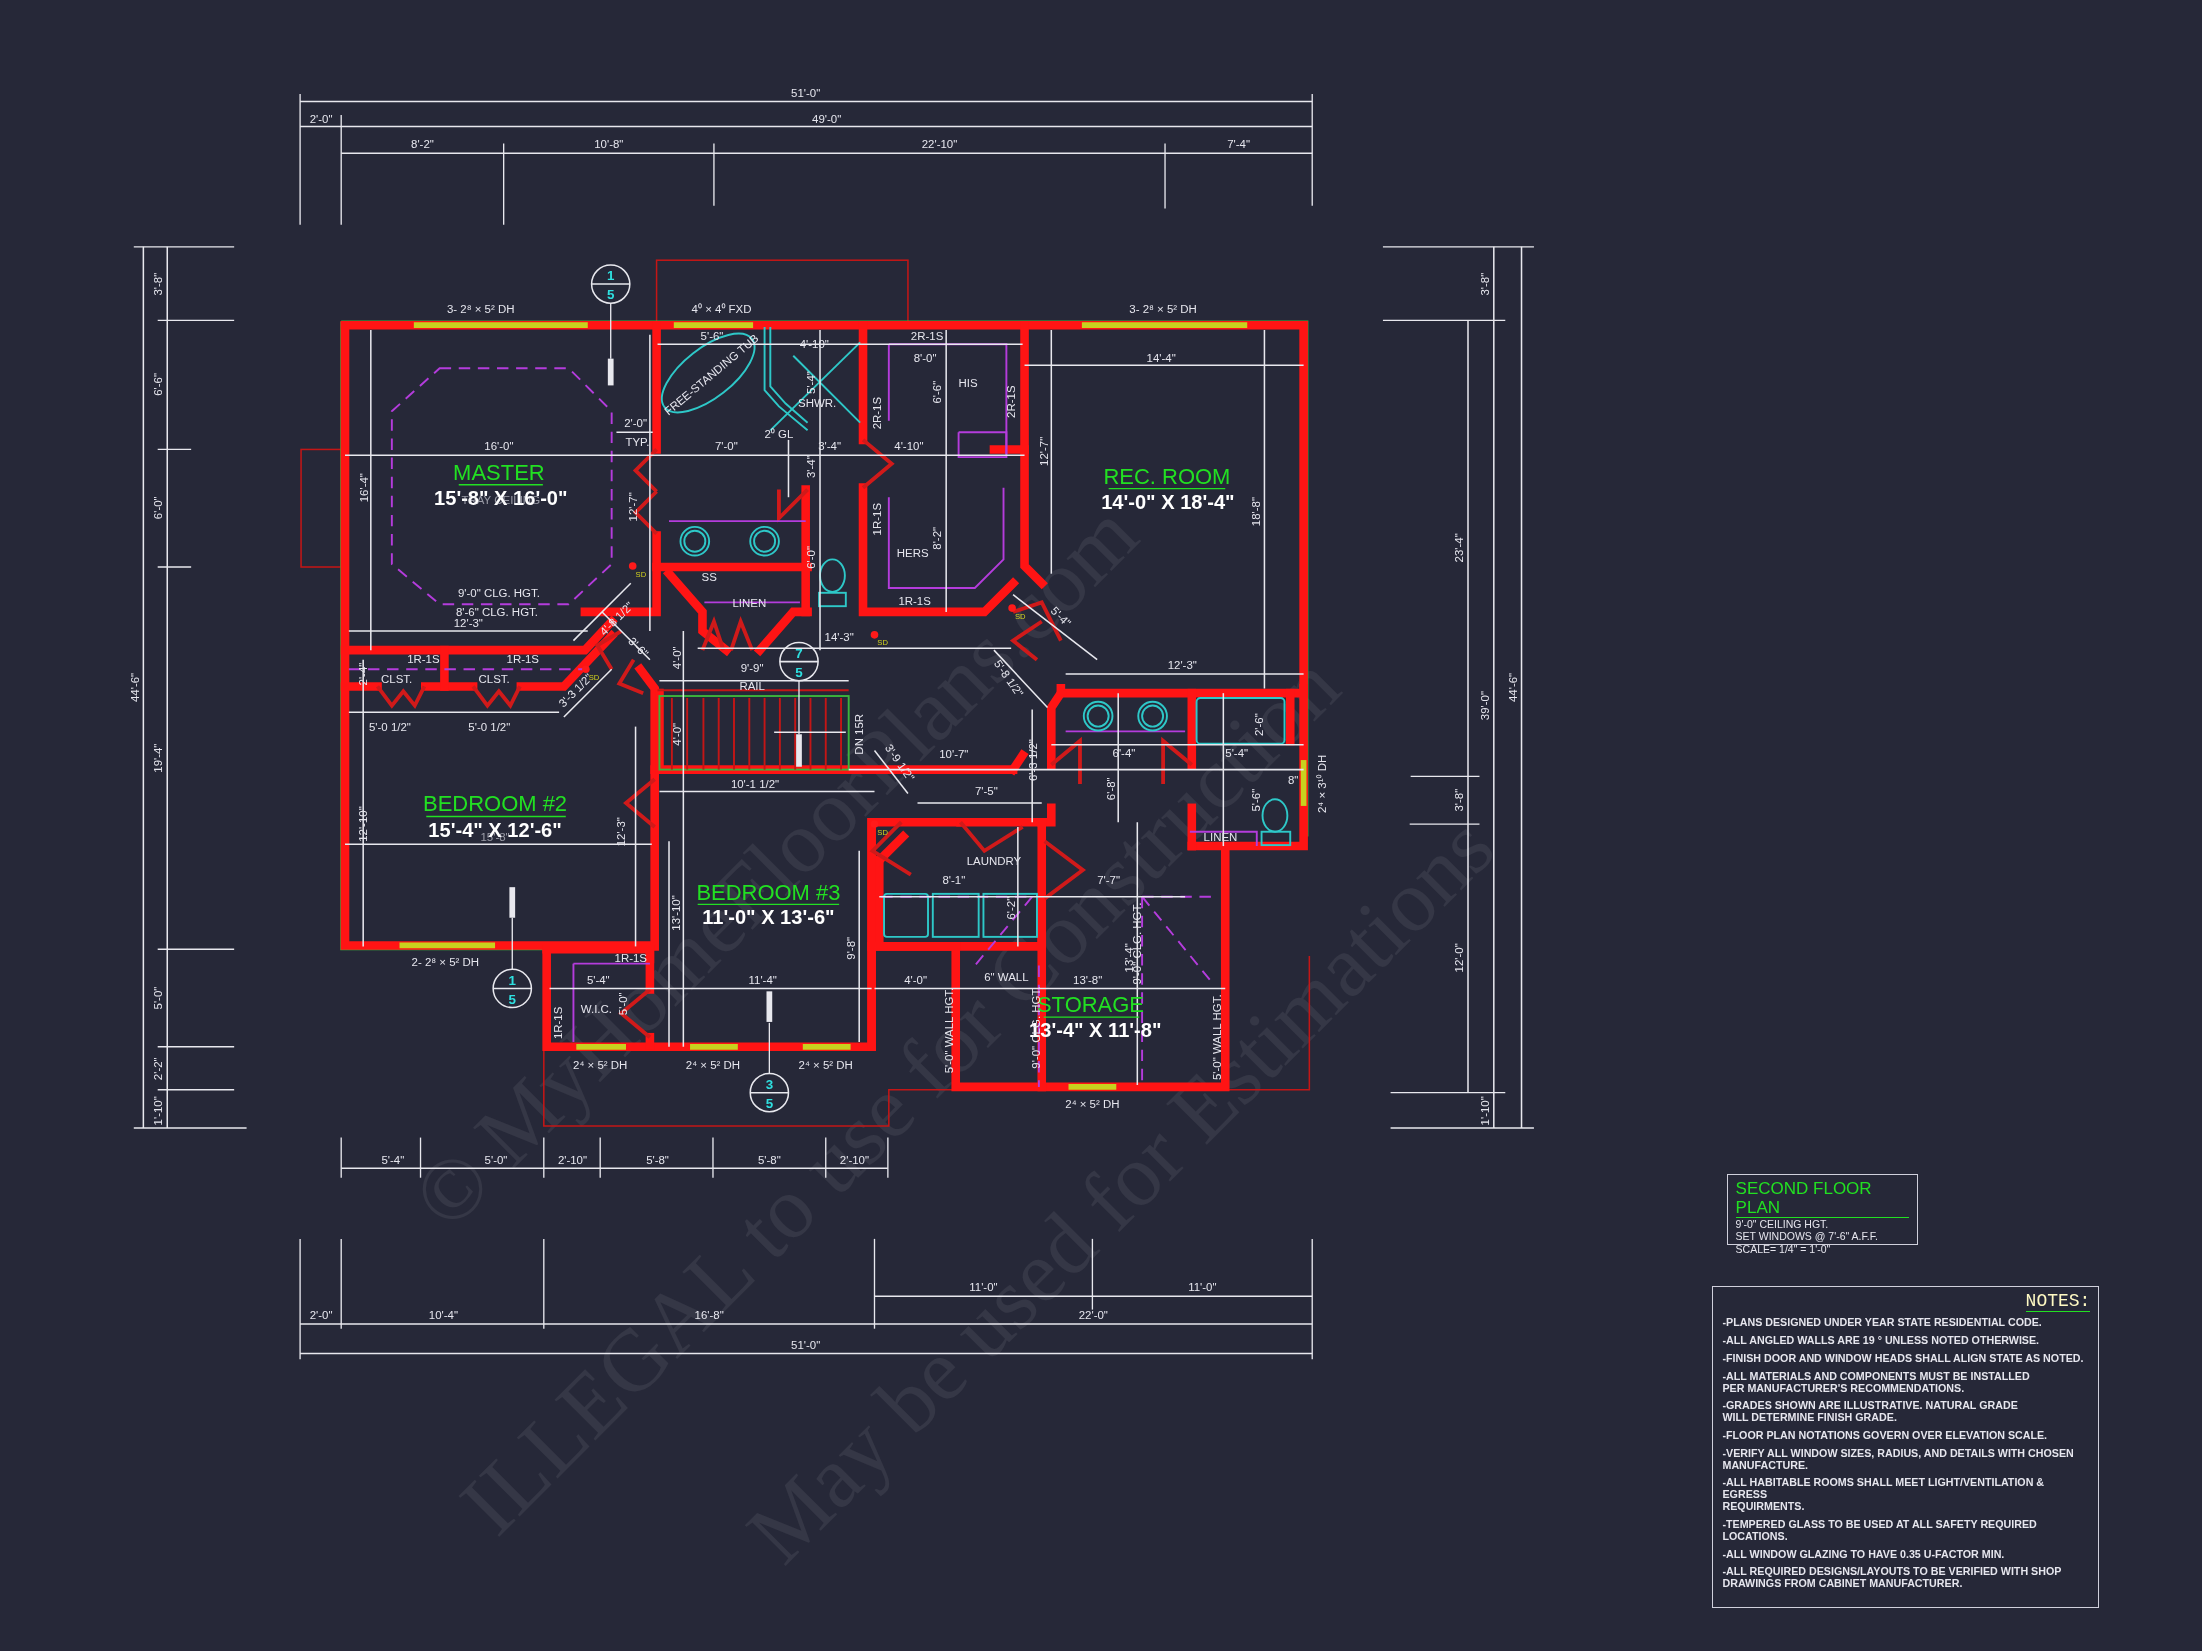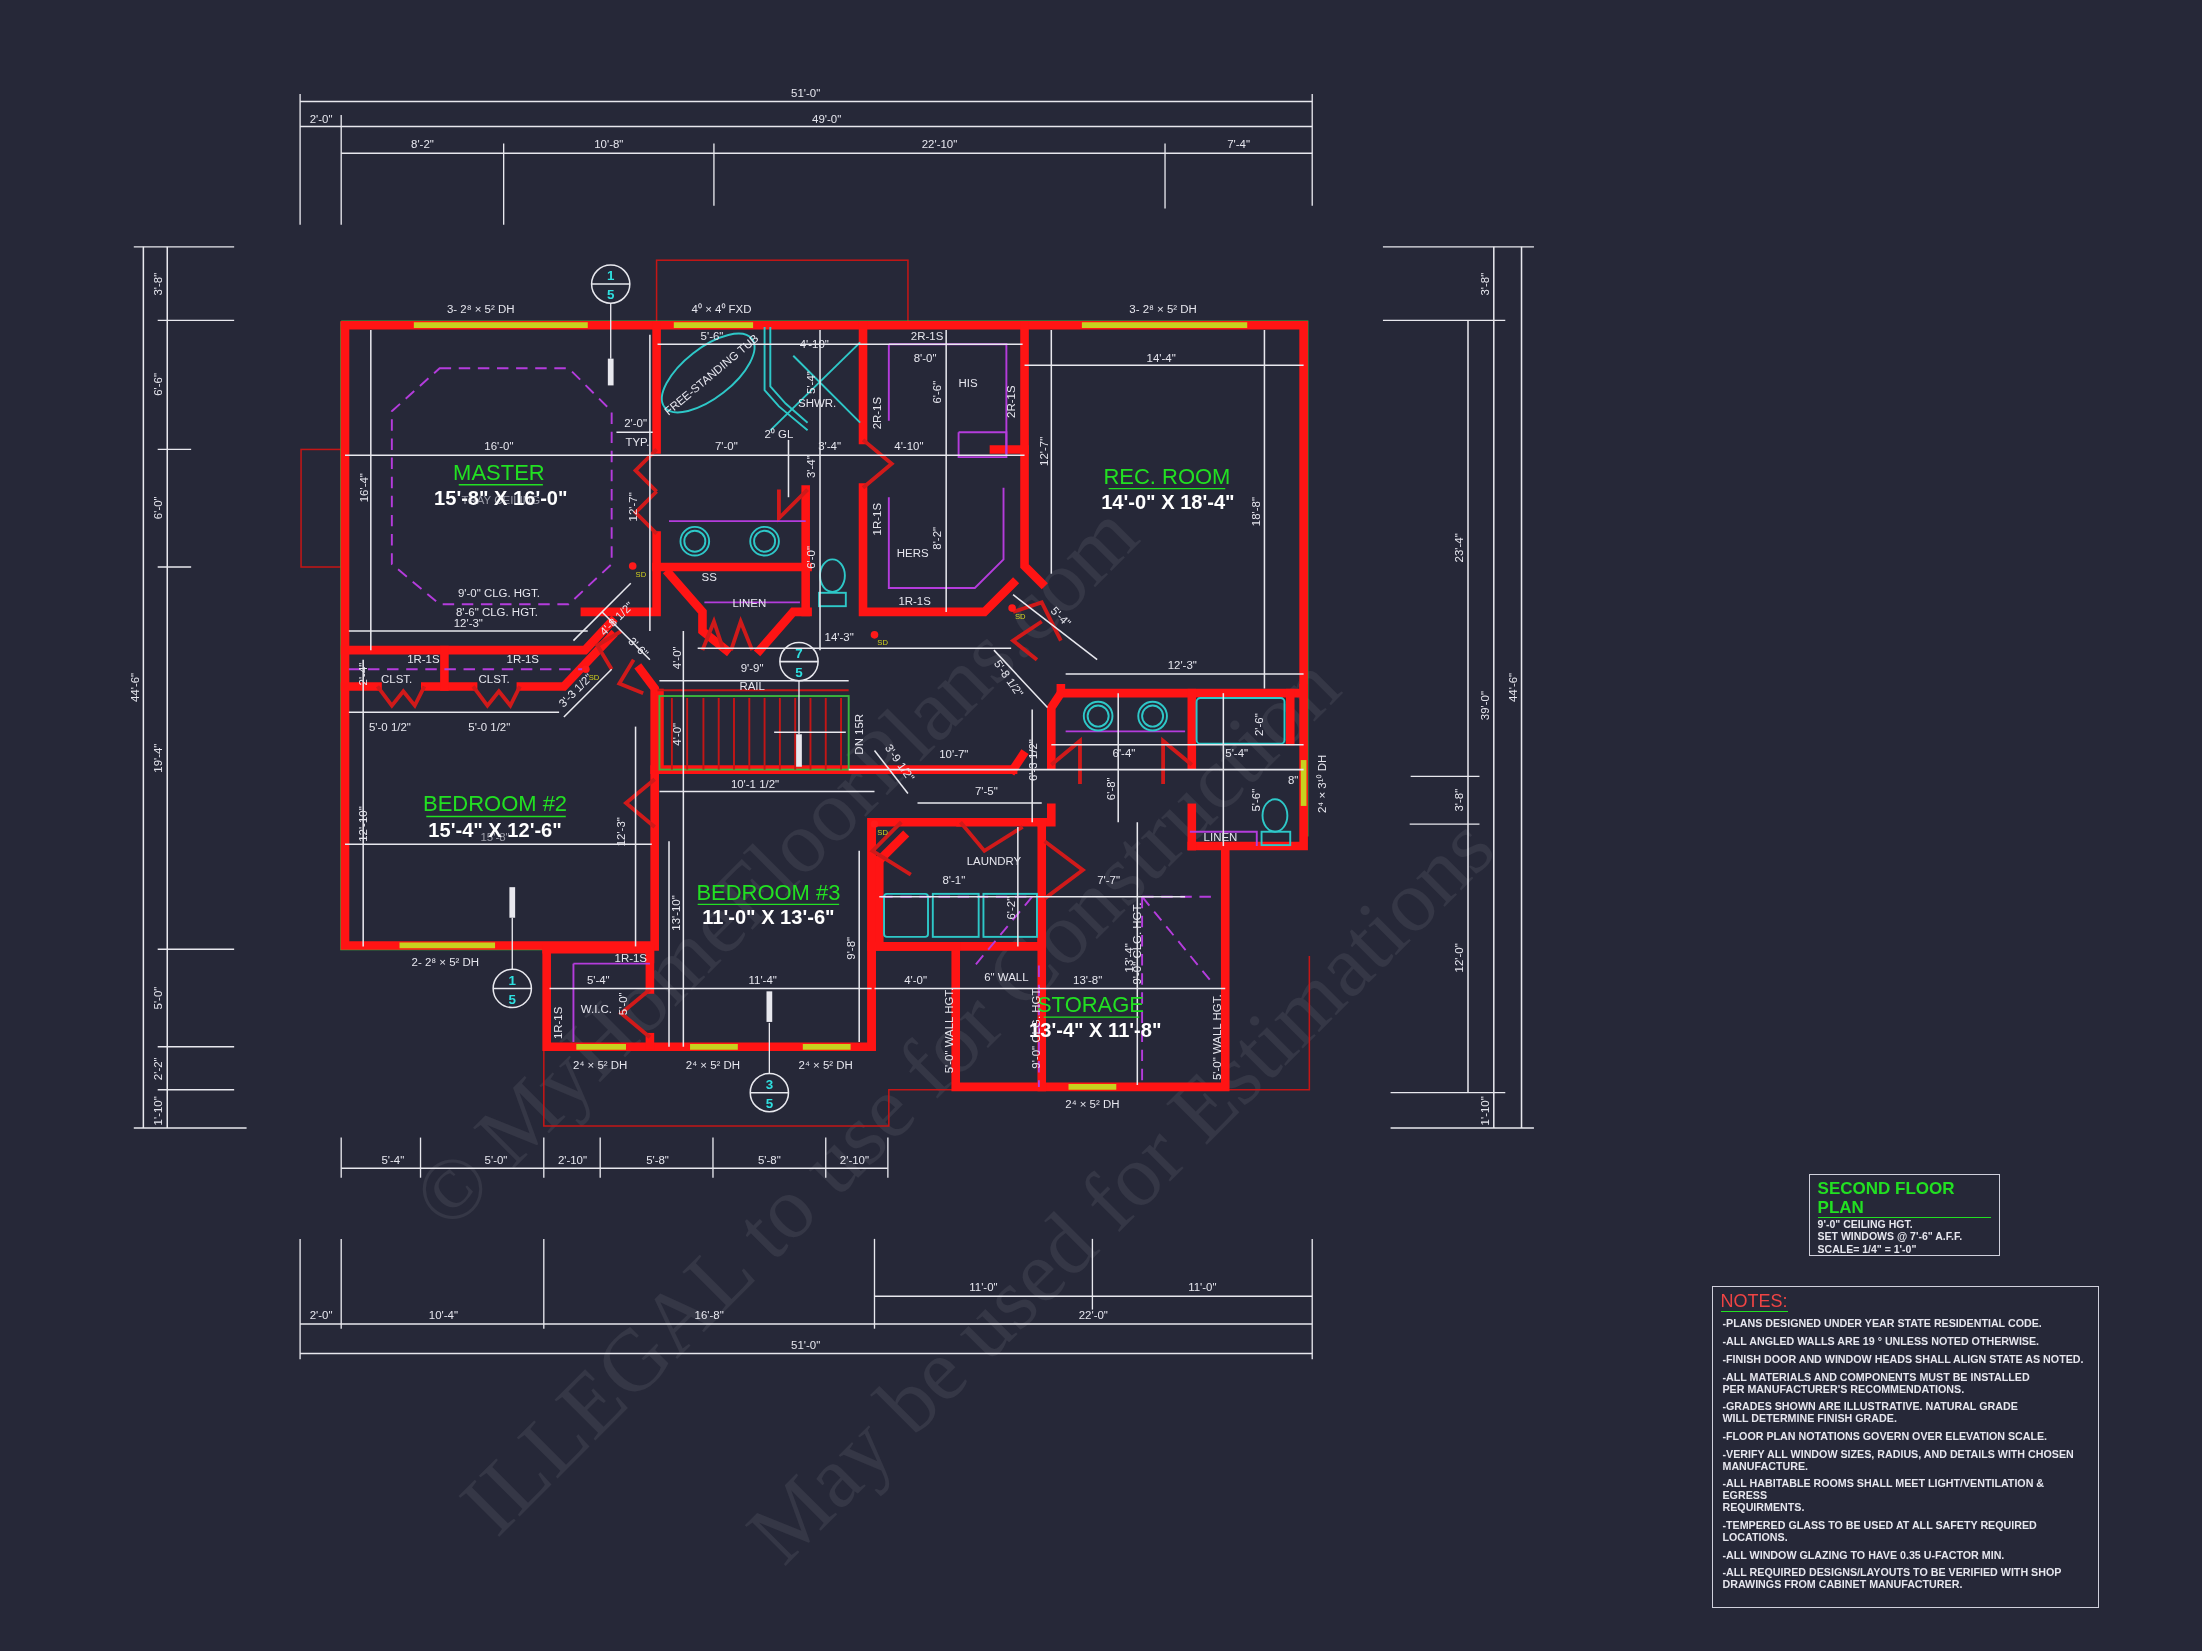--- a/index.html
+++ b/index.html
@@ -21,27 +21,27 @@
   .stair-box { stroke:#3cb43c; stroke-width:2; fill:none; }
   .label-room { fill:#22e022; font-size:23px; font-family:"Liberation Sans", sans-serif; }
   .label-size { fill:#ffffff; font-size:21px; font-weight:bold; font-family:"Liberation Sans", sans-serif; }
   .label-small { fill:#e6e6ee; font-size:12px; font-family:"Liberation Sans", sans-serif; }
   .label-cyan { fill:#2ee0e0; font-size:14px; font-weight:bold; font-family:"Liberation Sans", sans-serif; }
   .sd-dot { fill:#ff1a1a; }
   .sd-txt { fill:#d2d21e; font-size:8px; font-family:"Liberation Sans", sans-serif; }
   .bubble { stroke:#e8e8ee; stroke-width:1.6; fill:none; }
   .watermark { fill:rgba(255,255,255,0.07); font-family:"Liberation Serif", serif; font-size:92px; }
 
-  .titlebox { position:absolute; left:1809px; top:1174px; width:191px; height:82px;
-              border:1.9px solid #d0d0dc; box-sizing:border-box; padding:3.8px 7.6px;font-weight:bold; }
+  .titlebox { position:absolute; left:1727px; top:1174px; width:191px; height:71px;
+              border:1.9px solid #d0d0dc; box-sizing:border-box; padding:3.8px 7.6px; }
   .titlebox .t { color:#22e022; font-size:17px; border-bottom:1.9px solid #22e022; line-height:19px; display:inline-block; }
   .titlebox .l { color:#e6e6ee; font-size:10.5px; line-height:12.4px; }
   .notesbox { position:absolute; left:1712px; top:1286px; width:387px; height:322px;
               border:1.9px solid #d0d0dc; box-sizing:border-box; padding:3.8px 7.6px; }
-  .notesbox .t { color:#ef4444; font-size:18px; text-align:left; }
+  .notesbox .t { color:#fef9c3; font-size:18px; text-align:right;font-family:Liberation Mono, monospace; }
   .notesbox .t span { border-bottom:1.9px solid #22e022; }
   .notesbox .n { color:#e6e6ee; font-size:10.7px; line-height:12px; margin:5.7px 0 0 1.9px; white-space:pre-line;font-weight:bold; }
 </style>
 </head>
 <body>
 
 <svg id="plan" viewBox="0 0 2304 1728" xmlns="http://www.w3.org/2000/svg">
 
   <g>
     <text class="watermark" transform="translate(470 1290) rotate(-45)">© MyHomeFloorPlans.com</text>

